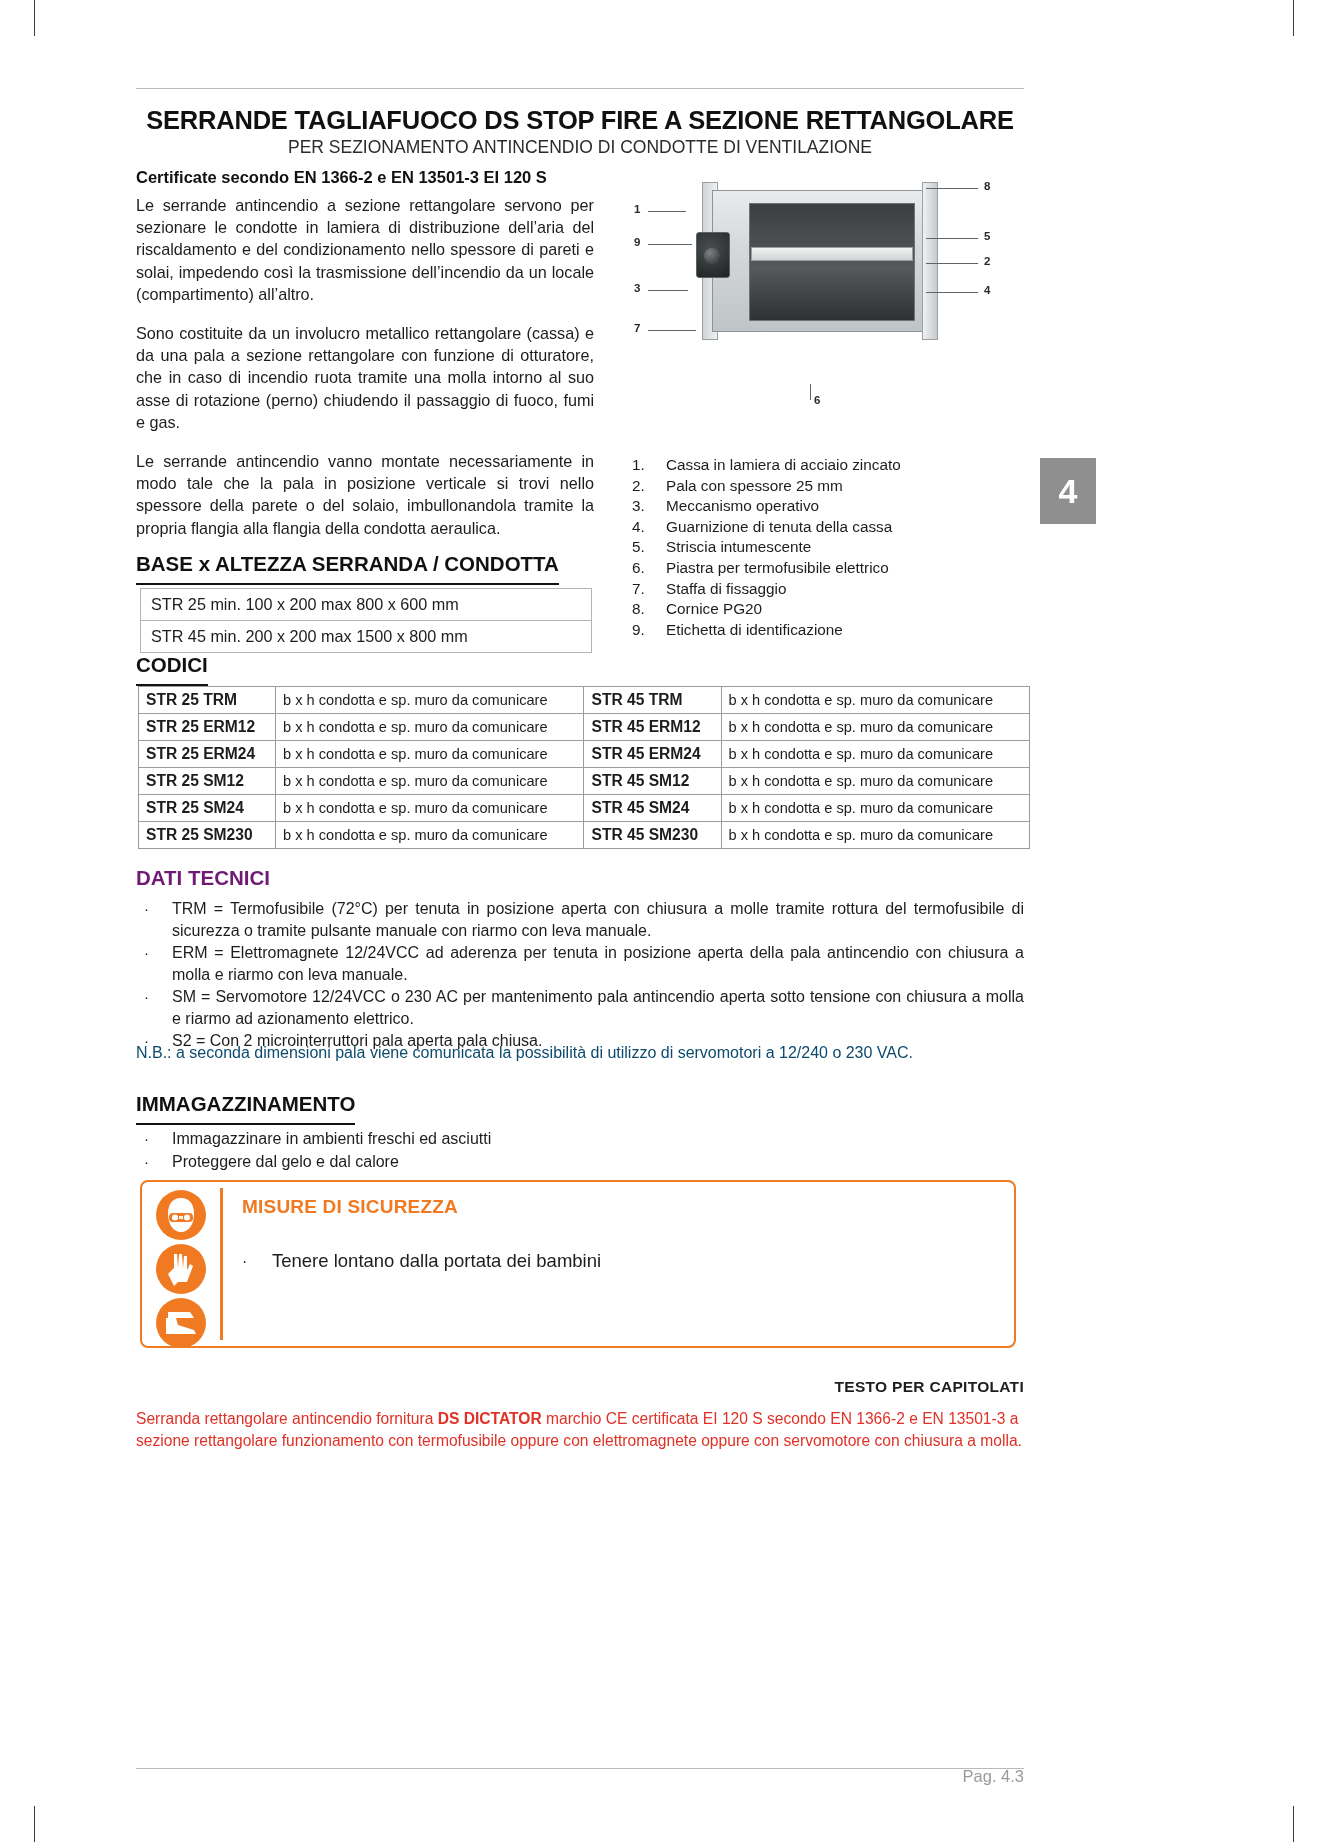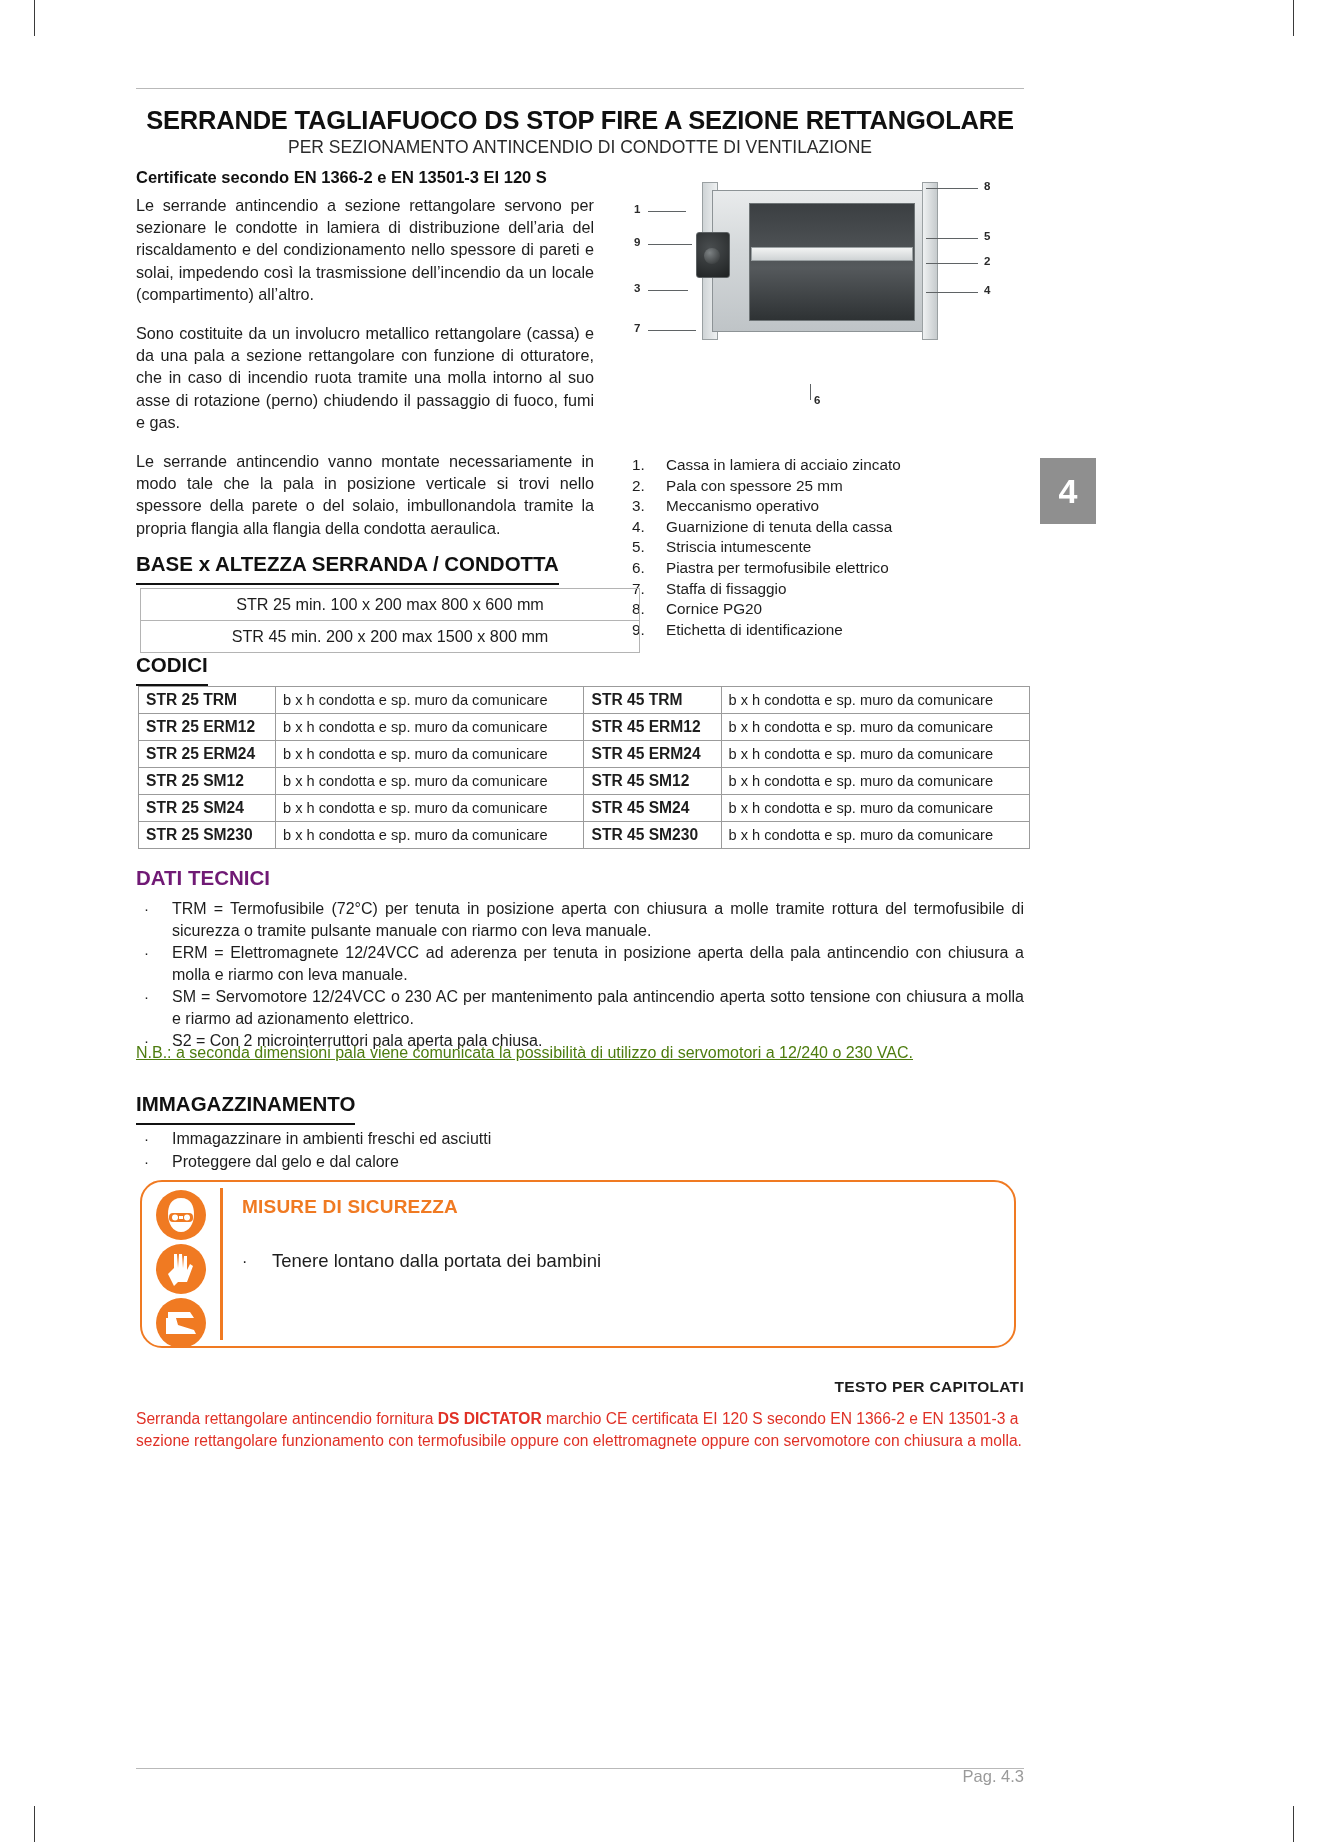--- a/index.html
+++ b/index.html
@@ -153,24 +153,23 @@
   }
 
   #h-base { top: 552px; }
   #h-codici { top: 653px; }
   #h-dati { top: 866px; }
   #h-immag { top: 1092px; }
 
   
   .dim-table {
     position: absolute; left: 4px; top: 588px;
-    width: 500px;
+    width: 452px;
     border: 1px solid #b4b4b4;
     border-collapse: collapse;
-    text-align: center;
   }
   .dim-table td {
     border-bottom: 1px solid #b4b4b4;
     padding: 6px 10px;
     font-size: 16.2px;
     color: #1d1d1d;
   }
   .dim-table tr:last-child td { border-bottom: none; }
 
   
@@ -201,29 +200,29 @@
     flex: 1 1 auto; font-size: 16px; line-height: 21.5px;
     color: #1d1d1d; text-align: justify;
   }
   .btxt.nojust { text-align: left; }
 
   #dati-bullets { top: 898px; }
   #immag-bullets { top: 1128px; }
 
   .nb-line {
     position: absolute; left: 0; top: 1042px; width: 888px;
-    font-size: 16px; line-height: 21.5px; color: #4d7c0f; text-decoration: underline;
+    font-size: 16px; line-height: 21.5px; color: #0c4a6e;
   }
 
   
   .safety {
     position: absolute; left: 4px; top: 1180px;
     width: 876px; height: 168px;
     border: 2.5px solid #F07A22;
-    border-radius: 22px;
+    border-radius: 8px;
     box-sizing: border-box;
   }
   .safety-divider {
     position: absolute; left: 78px; top: 6px;
     width: 2.5px; height: 152px; background: #F07A22;
   }
   .safety-title {
     position: absolute; left: 100px; top: 14px;
     font-size: 19px; font-weight: bold; color: #F07A22;
     letter-spacing: 0.2px;

